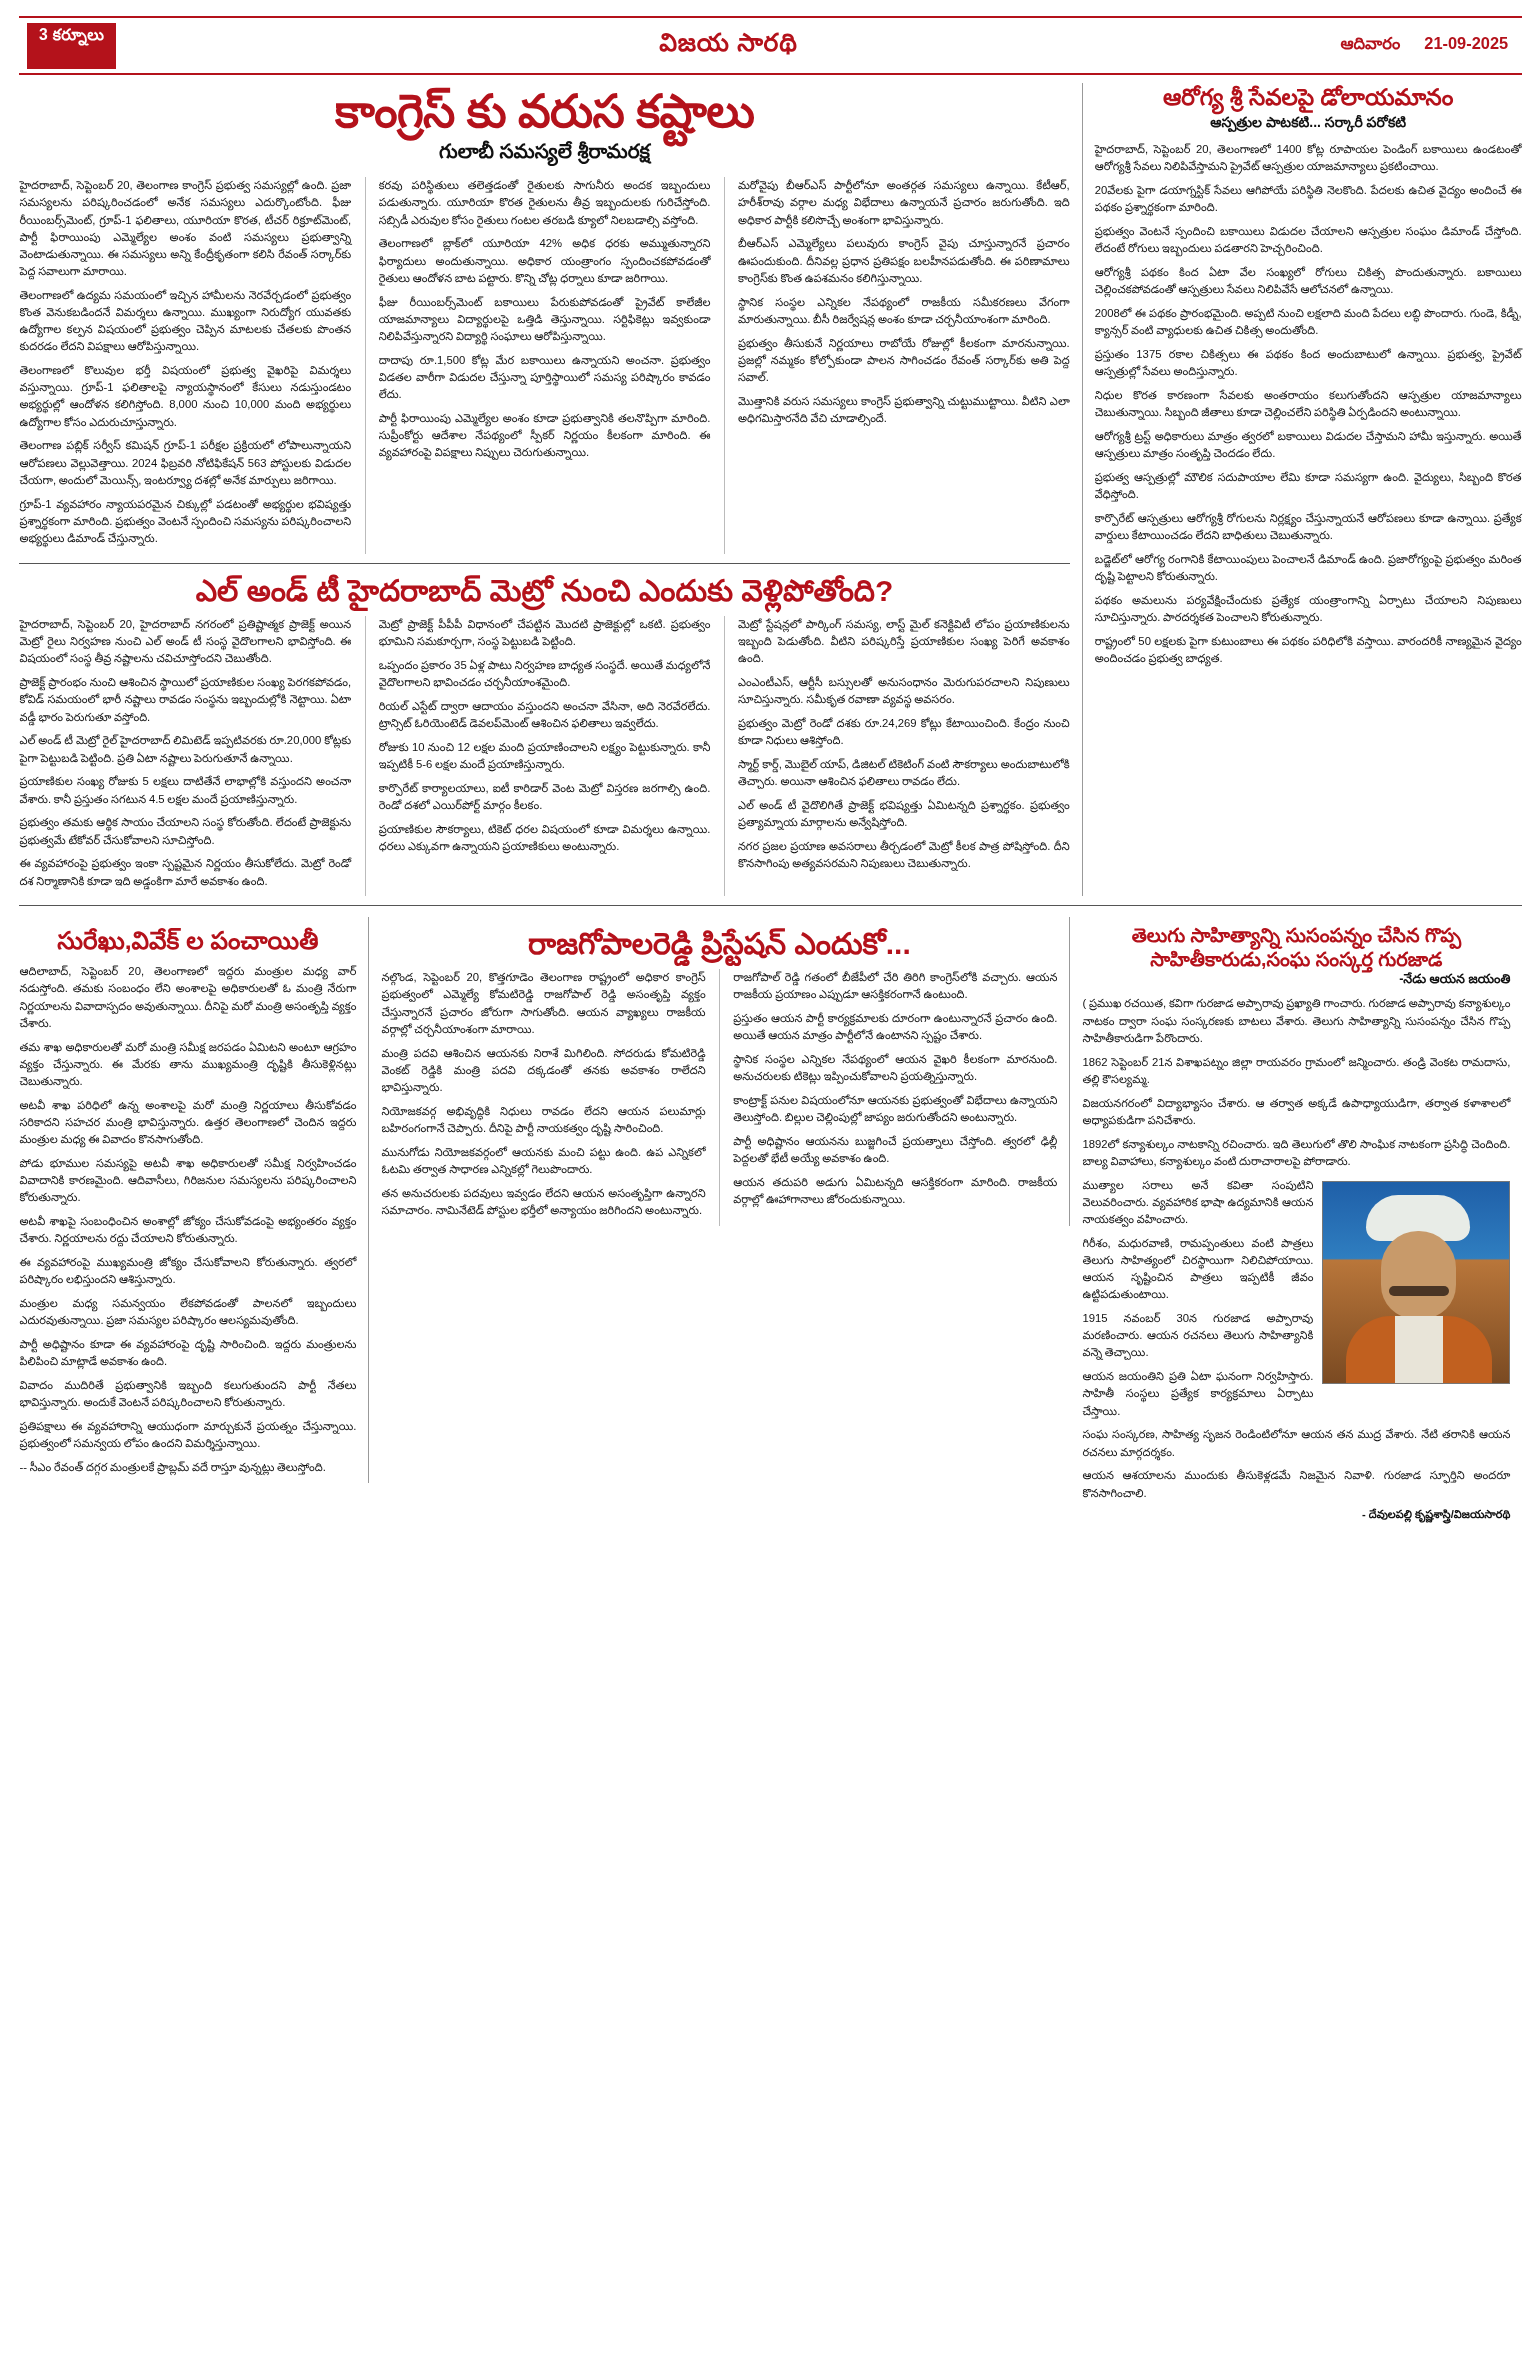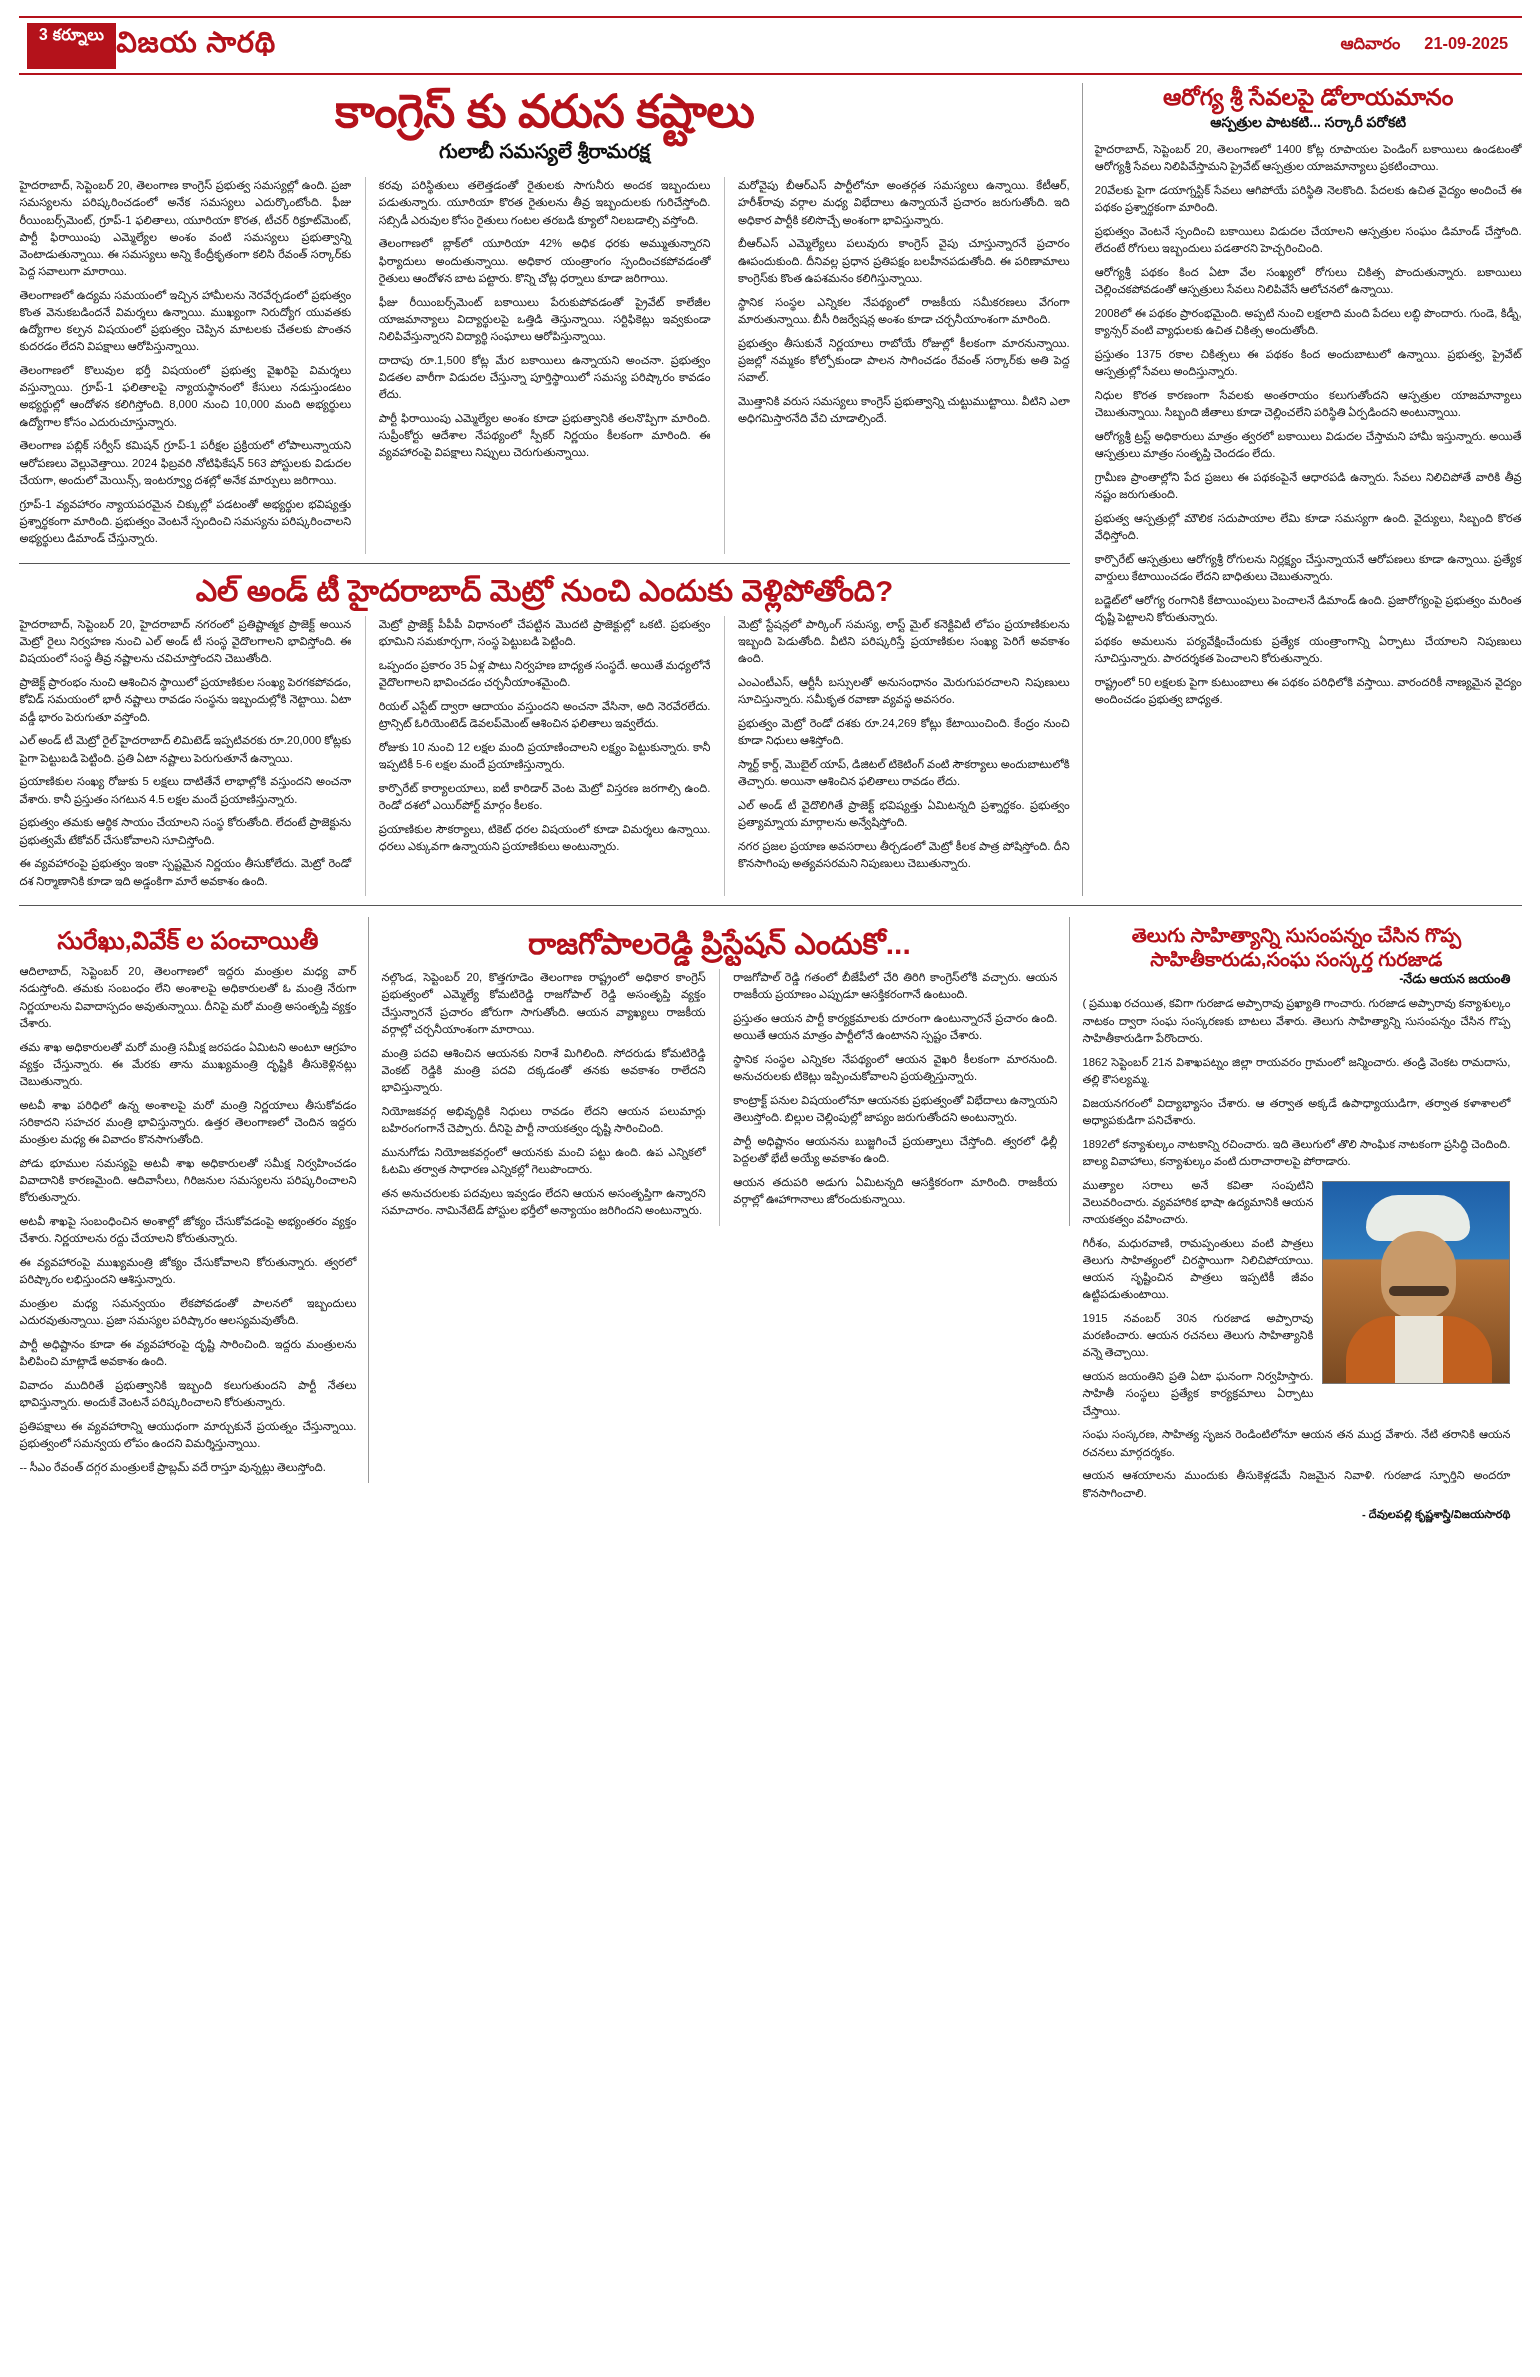--- a/index.html
+++ b/index.html
@@ -31,22 +31,23 @@
     background:#b4121b;
     color:#fff;
     font-weight:bold;
     font-size:15.7px;
     padding:3px 12px 21px 12px;
     letter-spacing:0.4px;
   }
   .masthead-title{
     color:#b4121b;
     font-weight:bold;
-    font-size:29px;
+    font-size:25px;
     letter-spacing:0.7px;
+    text-align:center;
     flex:1;
   }
   .masthead-right{
     color:#b4121b;
     font-weight:bold;
     font-size:16.4px;
     white-space:nowrap;
     padding-right:6px;
   }
   .masthead-right .day{margin-right:19.4px;}
@@ -293,21 +294,20 @@
       <h2 class="right-title">ఆరోగ్య శ్రీ సేవలపై డోలాయమానం</h2>
       <div class="right-subtitle">ఆస్పత్రుల పాట‌కటి... సర్కారీ పరోకటి</div>
       <p class="body">హైదరాబాద్, సెప్టెంబర్ 20, తెలంగాణలో 1400 కోట్ల రూపాయల పెండింగ్ బకాయిలు ఉండటంతో ఆరోగ్యశ్రీ సేవలు నిలిపివేస్తామని ప్రైవేట్ ఆస్పత్రుల యాజమాన్యాలు ప్రకటించాయి.</p>
       <p class="body">20వేలకు పైగా డయాగ్నస్టిక్ సేవలు ఆగిపోయే పరిస్థితి నెలకొంది. పేదలకు ఉచిత వైద్యం అందించే ఈ పథకం ప్రశ్నార్థకంగా మారింది.</p>
       <p class="body">ప్రభుత్వం వెంటనే స్పందించి బకాయిలు విడుదల చేయాలని ఆస్పత్రుల సంఘం డిమాండ్ చేస్తోంది. లేదంటే రోగులు ఇబ్బందులు పడతారని హెచ్చరించింది.</p>
       <p class="body">ఆరోగ్యశ్రీ పథకం కింద ఏటా వేల సంఖ్యలో రోగులు చికిత్స పొందుతున్నారు. బకాయిలు చెల్లించకపోవడంతో ఆస్పత్రులు సేవలు నిలిపివేసే ఆలోచనలో ఉన్నాయి.</p>
       <p class="body">2008లో ఈ పథకం ప్రారంభమైంది. అప్పటి నుంచి లక్షలాది మంది పేదలు లబ్ధి పొందారు. గుండె, కిడ్నీ, క్యాన్సర్ వంటి వ్యాధులకు ఉచిత చికిత్స అందుతోంది.</p>
       <p class="body">ప్రస్తుతం 1375 రకాల చికిత్సలు ఈ పథకం కింద అందుబాటులో ఉన్నాయి. ప్రభుత్వ, ప్రైవేట్ ఆస్పత్రుల్లో సేవలు అందిస్తున్నారు.</p>
       <p class="body">నిధుల కొరత కారణంగా సేవలకు అంతరాయం కలుగుతోందని ఆస్పత్రుల యాజమాన్యాలు చెబుతున్నాయి. సిబ్బంది జీతాలు కూడా చెల్లించలేని పరిస్థితి ఏర్పడిందని అంటున్నాయి.</p>
       <p class="body">ఆరోగ్యశ్రీ ట్రస్ట్ అధికారులు మాత్రం త్వరలో బకాయిలు విడుదల చేస్తామని హామీ ఇస్తున్నారు. అయితే ఆస్పత్రులు మాత్రం సంతృప్తి చెందడం లేదు.</p>
-      <p class="body">గ్రామీణ ప్రాంతాల్లోని పేద ప్రజలు ఈ పథకంపైనే ఆధారపడి ఉన్నారు. సేవలు నిలిచిపోతే వారికి తీవ్ర నష్టం జరుగుతుంది.</p>
       <p class="body">ప్రభుత్వ ఆస్పత్రుల్లో మౌలిక సదుపాయాల లేమి కూడా సమస్యగా ఉంది. వైద్యులు, సిబ్బంది కొరత వేధిస్తోంది.</p>
       <p class="body">కార్పొరేట్ ఆస్పత్రులు ఆరోగ్యశ్రీ రోగులను నిర్లక్ష్యం చేస్తున్నాయనే ఆరోపణలు కూడా ఉన్నాయి. ప్రత్యేక వార్డులు కేటాయించడం లేదని బాధితులు చెబుతున్నారు.</p>
       <p class="body">బడ్జెట్‌లో ఆరోగ్య రంగానికి కేటాయింపులు పెంచాలనే డిమాండ్ ఉంది. ప్రజారోగ్యంపై ప్రభుత్వం మరింత దృష్టి పెట్టాలని కోరుతున్నారు.</p>
       <p class="body">పథకం అమలును పర్యవేక్షించేందుకు ప్రత్యేక యంత్రాంగాన్ని ఏర్పాటు చేయాలని నిపుణులు సూచిస్తున్నారు. పారదర్శకత పెంచాలని కోరుతున్నారు.</p>
       <p class="body">రాష్ట్రంలో 50 లక్షలకు పైగా కుటుంబాలు ఈ పథకం పరిధిలోకి వస్తాయి. వారందరికీ నాణ్యమైన వైద్యం అందించడం ప్రభుత్వ బాధ్యత.</p>
     </div>
   </div>
 
   <hr class="rule thick">
 

